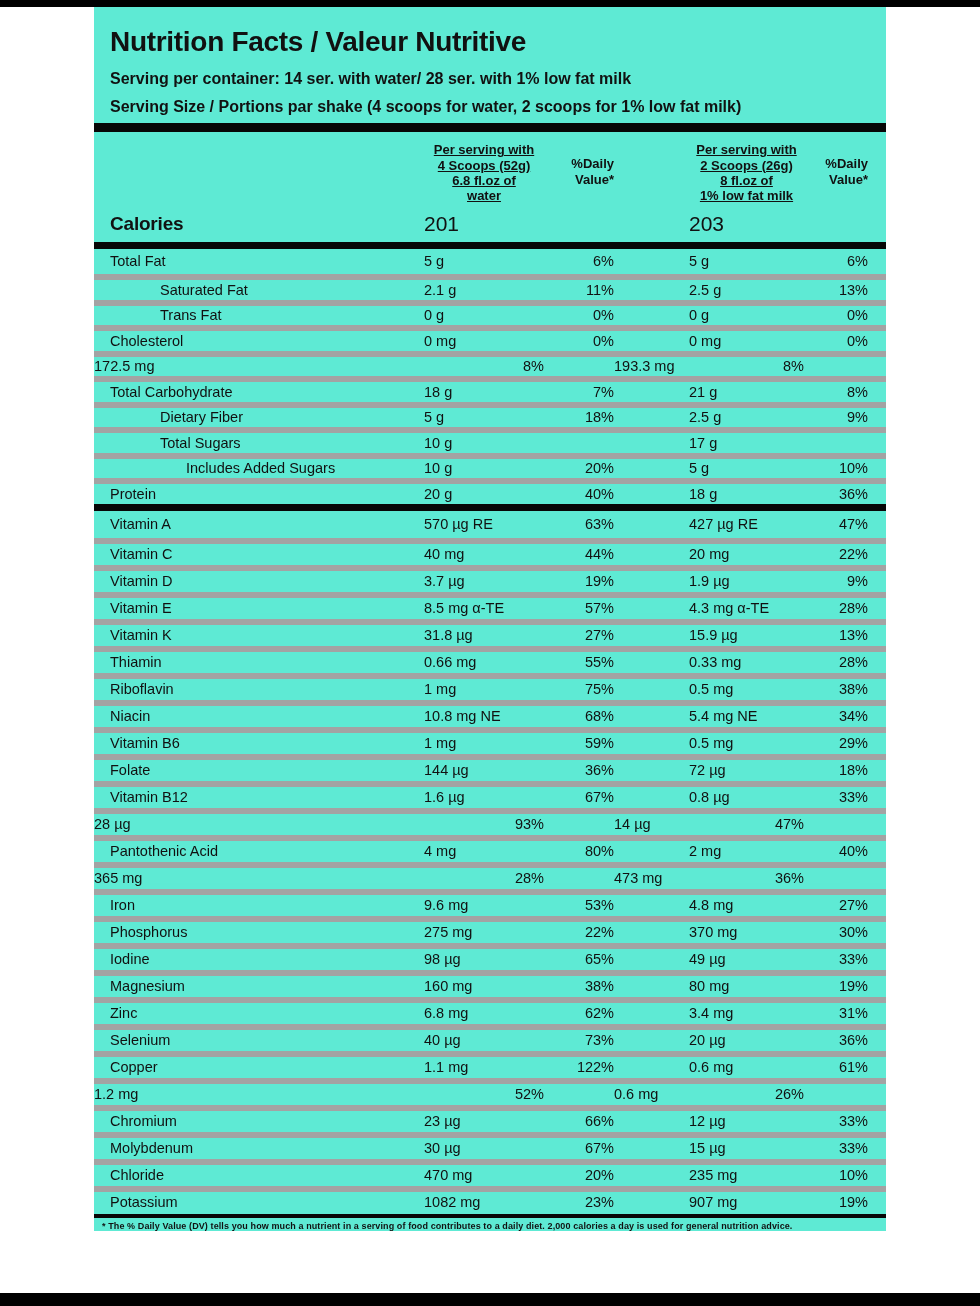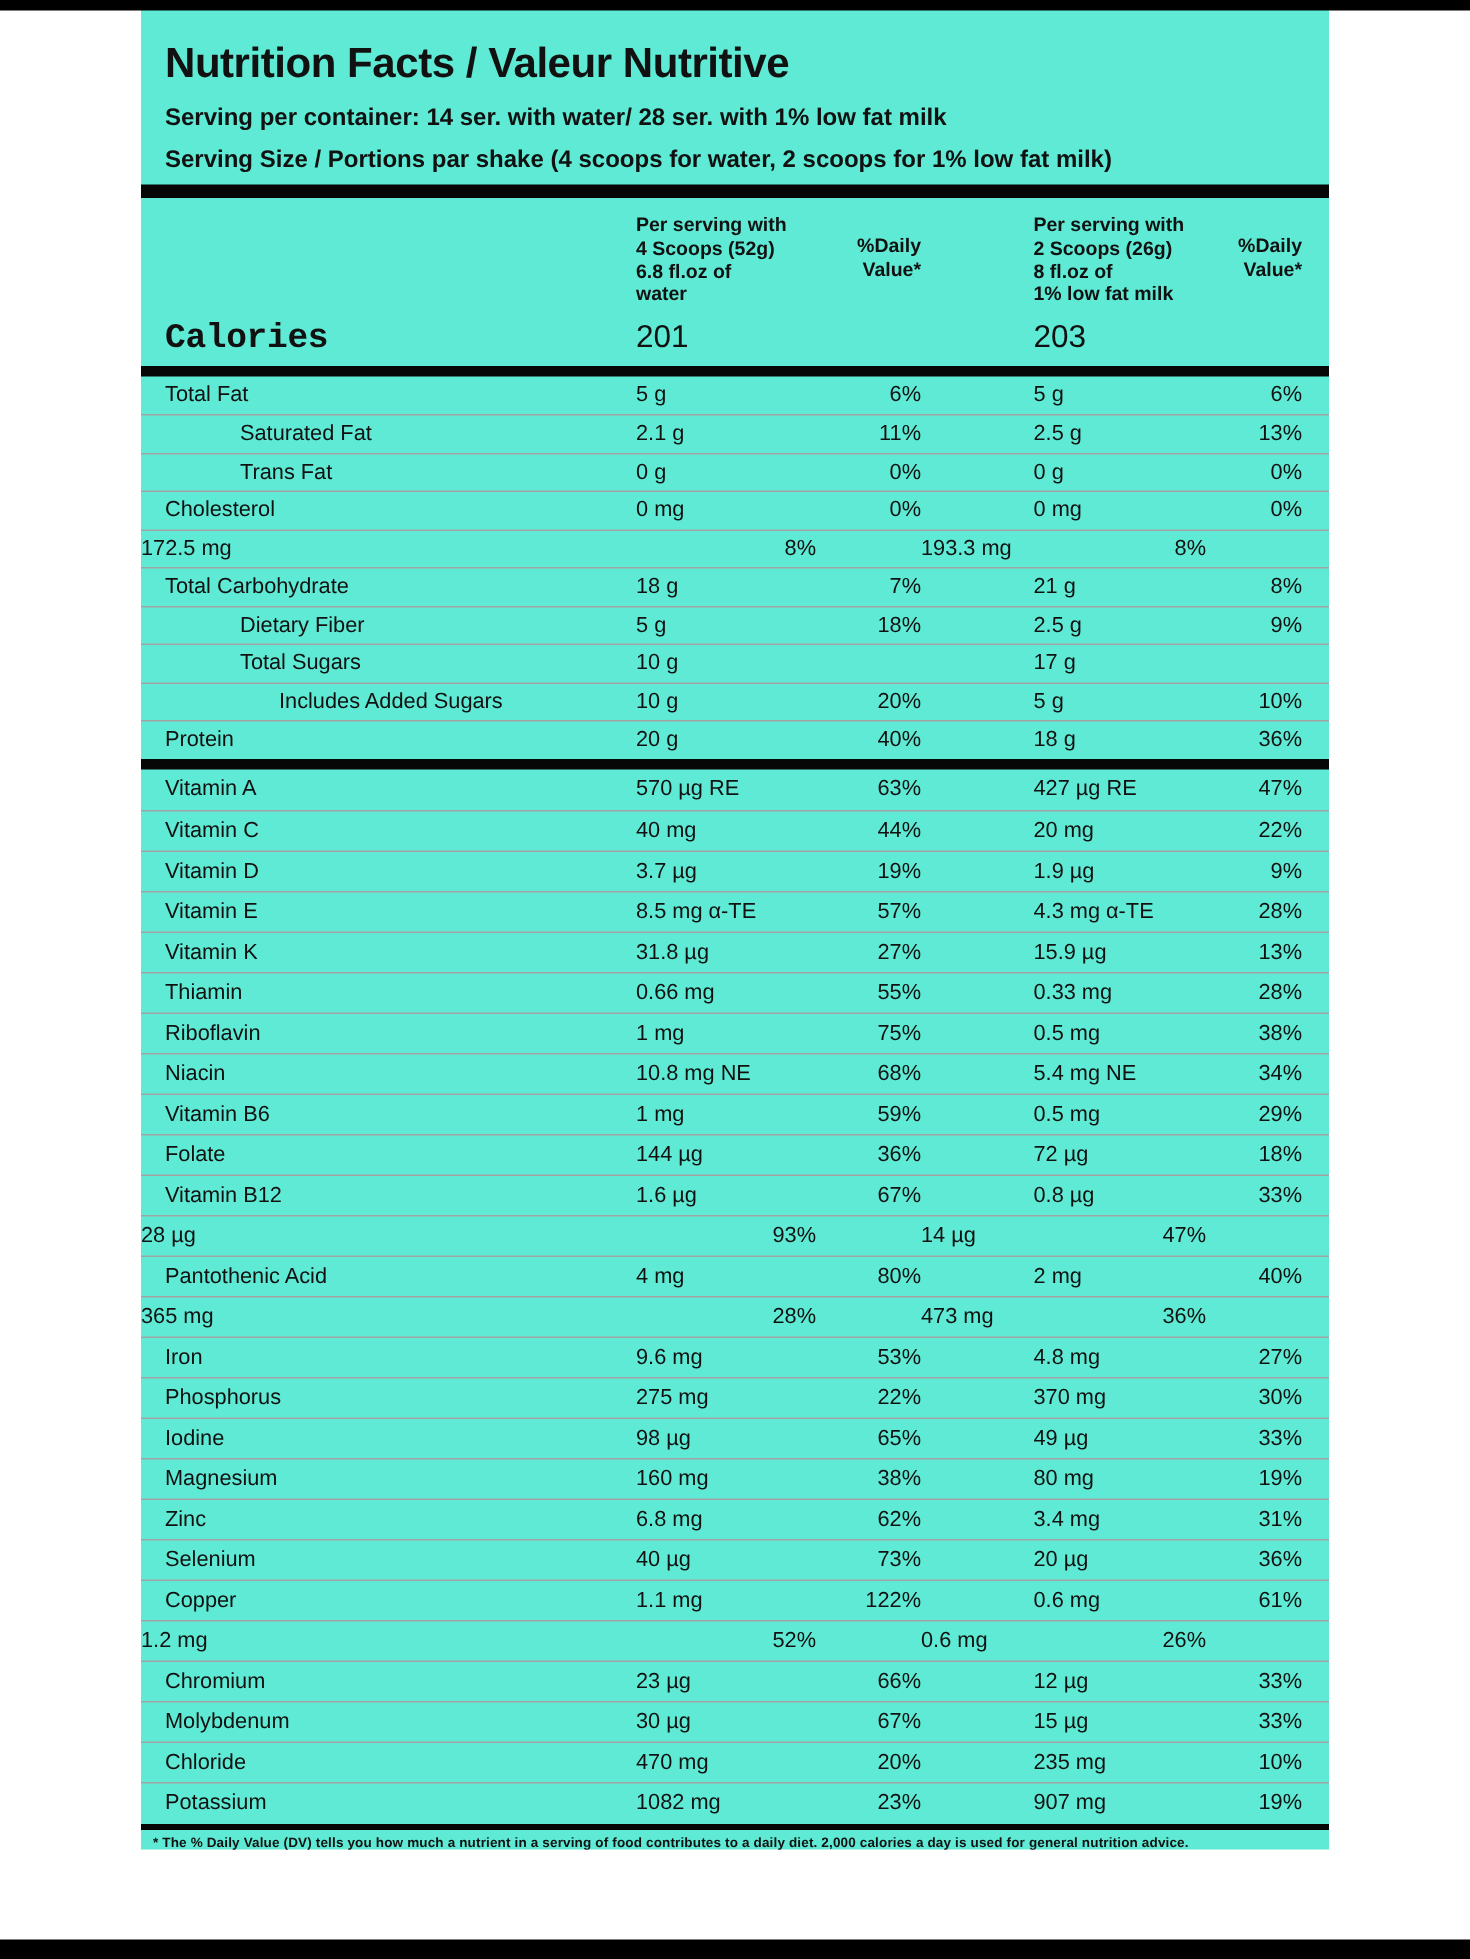--- a/index.html
+++ b/index.html
@@ -45,28 +45,28 @@
   .cell.name { padding-left: 16px; font-size: 14.5px; }
   .cell.val  { font-size: 14.5px; text-align: left; }
   .cell.dv   { font-size: 14.5px; text-align: right; }
   .cell.sp   { }
 
   .header-row { margin-top: 10px; margin-bottom: 8px; align-items: start; }
   .header-row .h {
     font-size: 13px; font-weight: 700; line-height: 1.18;
     white-space: pre-line;
   }
-  .header-row .val.h { text-align: left; }
+  .header-row .val.h { text-align: center; text-decoration: underline; }
   .header-row .dv.h  { text-align: right; padding-top: 14px; }
 
   .calories-row { margin: 2px 0 6px 0; }
-  .calories-row .name { font-size: 23px; font-weight: 700; letter-spacing: -0.2px; font-family: Liberation Mono, monospace; }
+  .calories-row .name { font-size: 19px; font-weight: 700; letter-spacing: -0.2px; }
   .calories-row .val  { font-size: 21px; }
 
-  .nrow { border-top: 1px solid #a3a3a3; }
+  .nrow { border-top: 6px solid #a3a3a3; }
   #nutrient-rows .nrow:first-child, #vitamin-rows .nrow:first-child { border-top: none; }
   #nutrient-rows .nrow { min-height: 25.5px; }
   #vitamin-rows  .nrow { min-height: 27px; }
 
   .nrow.bold .name { font-weight: 400; }
   .nrow.indent  .name { padding-left: 66px; }
   .nrow.indent2 .name { padding-left: 92px; }
   .nrow.italic  .name { }
 
   .footnote {

